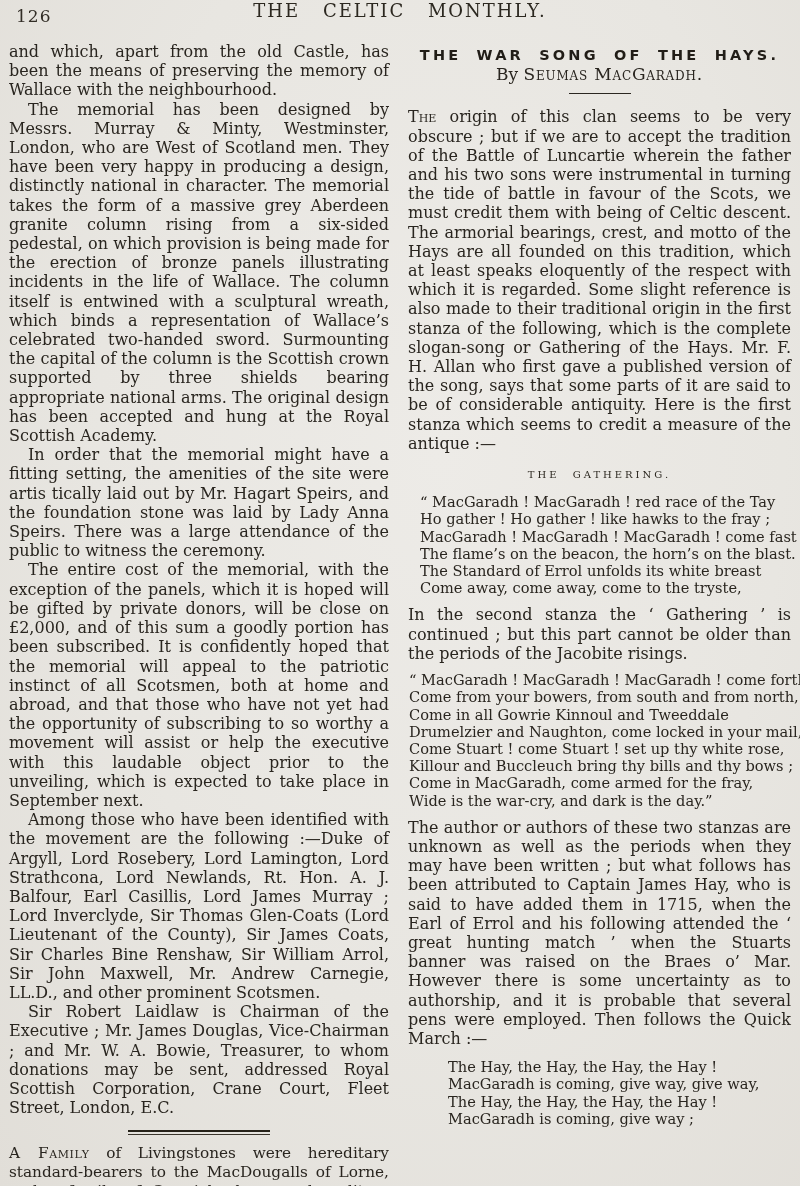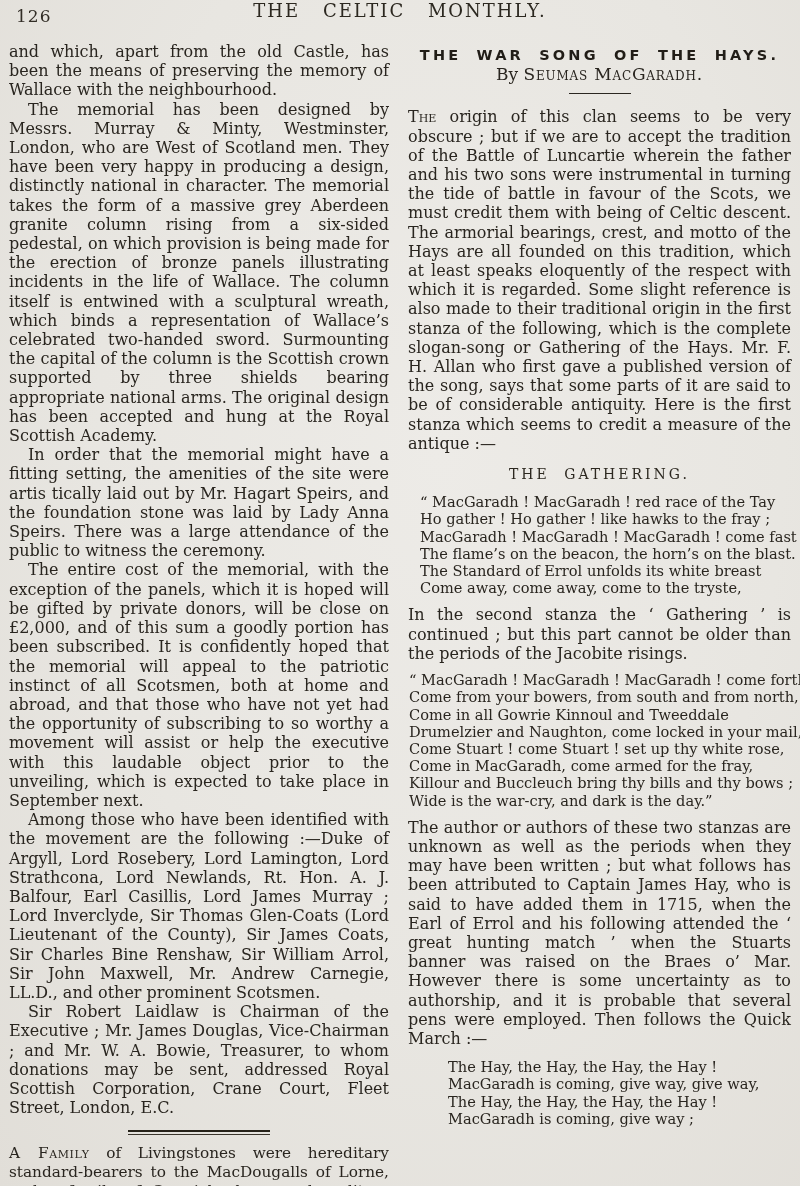--- a/index.html
+++ b/index.html
@@ -21,21 +21,21 @@
   
   .footrule{width:142px;height:2px;border-top:2.5px solid #262219;border-bottom:1px solid #3a352c;margin:13px auto 9px auto;}
   .footnote{font-size:15.3px;line-height:18.8px;}
   .footnote .sc{letter-spacing:0.6px;}
   
   .arttitle{font-family:"DejaVu Sans","Liberation Sans",sans-serif;font-weight:bold;
     font-size:14.5px;letter-spacing:3.2px;word-spacing:7px;text-align:center;margin:4px 0 0 0;color:#211d17;}
   .byline{text-align:center;font-size:17px;}
   .byline .sc{letter-spacing:0.8px;}
   .bylinerule{width:62px;border-top:1.6px solid #2b2721;margin:9px auto 13px auto;}
-  .gathering{font-weight:normal;font-size:14px;letter-spacing:3px;word-spacing:7px;text-align:center;margin:12px 0 9px 0;color:#2c2820;}
+  .gathering{font-weight:normal;font-size:10px;letter-spacing:3px;word-spacing:7px;text-align:center;margin:12px 0 9px 0;color:#2c2820;}
   
   .poem{font-size:14.6px;line-height:17.2px;text-align:left;margin:2px 0 9px 0;}
   .stanza1{padding-left:12px;}
   .stanza2{padding-left:1px;margin-top:8px;}
   .march1{padding-left:40px;margin-top:10px;margin-bottom:26px;}
   .pline{white-space:nowrap;}
 </style>
 </head>
 <body>
 
@@ -81,22 +81,22 @@
       </div>
 
       <p>In the second stanza the ‘ Gathering ’ is continued ; but this part cannot be older than the periods of the Jacobite risings.</p>
 
       <div class="poem stanza2">
         <div class="pline">“ MacGaradh ! MacGaradh ! MacGaradh ! come forth</div>
         <div class="pline">Come from your bowers, from south and from north,</div>
         <div class="pline">Come in all Gowrie Kinnoul and Tweeddale</div>
         <div class="pline">Drumelzier and Naughton, come locked in your mail,</div>
         <div class="pline">Come Stuart ! come Stuart ! set up thy white rose,</div>
+        <div class="pline">Killour and Buccleuch bring thy bills and thy bows ;</div>
         <div class="pline">Come in MacGaradh, come armed for the fray,</div>
-        <div class="pline">Killour and Buccleuch bring thy bills and thy bows ;</div>
         <div class="pline">Wide is the war-cry, and dark is the day.”</div>
       </div>
 
       <p>The author or authors of these two stanzas are unknown as well as the periods when they may have been written ; but what follows has been attributed to Captain James Hay, who is said to have added them in 1715, when the Earl of Errol and his following attended the ‘ great hunting match ’ when the Stuarts banner was raised on the Braes o’ Mar.  However there is some uncertainty as to authorship, and it is probable that several pens were employed.  Then follows the Quick March :—</p>
 
       <div class="poem march1">
         <div class="pline">The Hay, the Hay, the Hay, the Hay !</div>
         <div class="pline">MacGaradh is coming, give way, give way,</div>
         <div class="pline">The Hay, the Hay, the Hay, the Hay !</div>
         <div class="pline">MacGaradh is coming, give way ;</div>

